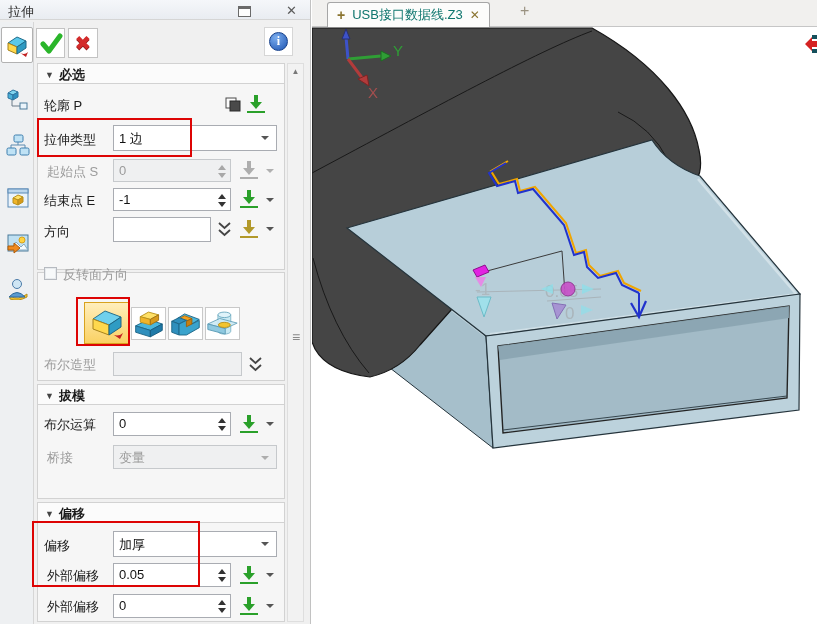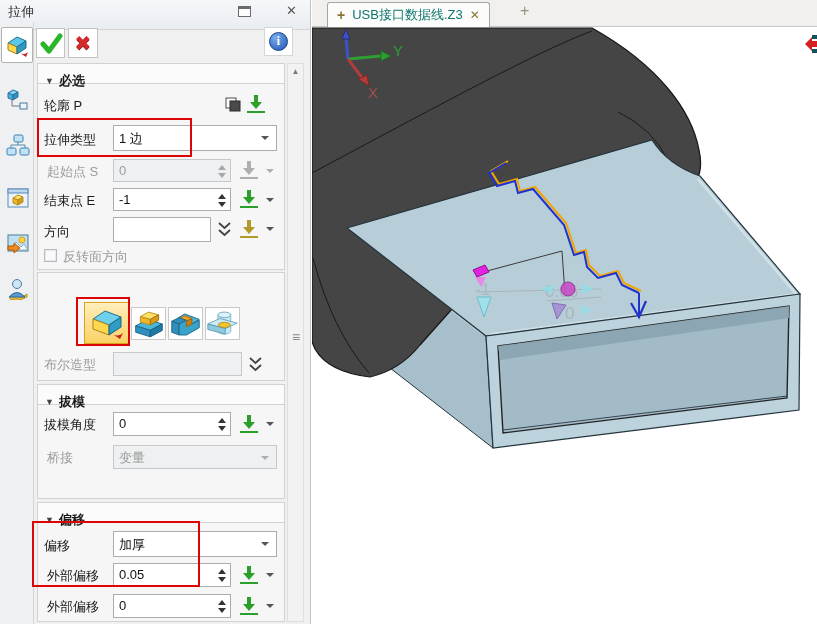--- a/index.html
+++ b/index.html
@@ -2,36 +2,36 @@
 <html><head>
 <meta charset="utf-8">
 <style>
   *{margin:0;padding:0;box-sizing:border-box}
   html,body{width:817px;height:624px;overflow:hidden}
   body{font-family:"Liberation Sans","DejaVu Sans",sans-serif;font-size:13px;color:#222;background:#fff}
   .app{position:relative;width:817px;height:624px;background:#fff;overflow:hidden}
 
   
   .panel{position:absolute;left:0;top:0;width:311px;height:624px;background:#f0f0f0;border-right:1px solid #c2c2c2}
-  .panel-titlebar{position:absolute;left:0;top:0;width:100%;height:30px;background:linear-gradient(#f5f7fa,#e9ecf1);border-bottom:1px solid #d5d5d5}
+  .panel-titlebar{position:absolute;left:0;top:0;width:100%;height:20px;background:linear-gradient(#f5f7fa,#e9ecf1);border-bottom:1px solid #d5d5d5}
   .panel-title{position:absolute;left:8px;top:3px;color:#333}
   .tb-restore{position:absolute;left:238px;top:6px;width:13px;height:11px;border:1px solid #6a6a6a;background:#fdfdfd}
   .tb-restore::before{content:"";display:block;height:2px;background:#6a6a6a}
   .tb-close{position:absolute;left:286px;top:3px;font-size:13px;font-weight:bold;color:#5a5a5a}
 
   .icon-strip{position:absolute;left:0;top:22px;width:34px;height:602px;background:#eef0f2;border-right:1px solid #d6d6d6}
   .tool-btn{position:absolute;left:3px;width:29px;height:28px;display:flex;align-items:center;justify-content:center}
   .tool-btn.active{left:1px;width:32px;height:36px;background:#fff;border:1px solid #b2b2b2;border-radius:2px}
 
   .btn-sq{position:absolute;background:#fff;border:1px solid #c3c3c3;display:flex;align-items:center;justify-content:center}
   .cancel-glyph{font-size:20px;font-weight:bold;color:#d32b2b;text-shadow:0 1px 0 #8a1414}
   .info-circle{width:19px;height:19px;border-radius:50%;background:radial-gradient(circle at 35% 28%,#7badee,#1d54b2);border:1px solid #16418c;color:#fff;font-weight:bold;font-size:12px;font-family:"Liberation Serif",serif;display:flex;align-items:center;justify-content:center}
 
   .section-box{position:absolute;left:37px;width:248px;border:1px solid #d2d2d2;background:#f6f6f6}
-  .section-header{position:absolute;left:37px;width:248px;height:21px;background:#fbfbfb;border:1px solid #d2d2d2;font-weight:bold;color:#1a1a1a;padding:8px 0 0 7px}
+  .section-header{position:absolute;left:37px;width:248px;height:21px;background:#fbfbfb;border:1px solid #d2d2d2;font-weight:bold;color:#1a1a1a;padding:2px 0 0 7px}
   .sec-arrow{font-size:9px;color:#444;margin-right:5px;vertical-align:1px}
 
   .row{position:absolute;left:0;width:311px;height:27px}
   .lbl{position:absolute;top:4px;color:#1c1c1c;white-space:nowrap}
   .lbl.dis{color:#9b9b9b}
   .input{position:absolute;top:0;background:#fff;border:1px solid #a9acb2;padding:3px 0 0 5px;color:#111}
   .input.dis{background:#eff0f1;border-color:#c6c9cc;color:#9b9b9b}
   .spin{position:absolute;right:4px;top:5px;display:flex;flex-direction:column;gap:3px}
   .tri-up{width:0;height:0;border-left:4px solid transparent;border-right:4px solid transparent;border-bottom:5px solid #333}
   .tri-dn{width:0;height:0;border-left:4px solid transparent;border-right:4px solid transparent;border-top:5px solid #333}
@@ -207,21 +207,21 @@
       <span class="lbl" style="left:44px;top:6px">方向</span>
       <div class="input" style="left:113px;width:98px;height:25px"><span></span></div>
       <svg style="position:absolute;left:217px;top:4px" width="15" height="17" viewBox="0 0 15 17">
         <polyline points="2,2 7.5,7 13,2" fill="none" stroke="#444" stroke-width="1.8"></polyline>
         <polyline points="2,9 7.5,14 13,9" fill="none" stroke="#444" stroke-width="1.8"></polyline>
       </svg>
       <span class="dl gold" style="left:240px;top:3px"></span>
       <span class="mini-caret" style="left:266px"></span>
     </div>
 
-    <div class="row" style="top:248px;height:18px">
+    <div class="row" style="top:266px;height:18px">
       <span class="checkbox" style="left:44px;top:1px"></span>
       <span class="lbl dis" style="left:63px;top:0">反转面方向</span>
     </div>
 
     <div class="bool-btn selected" style="left:84px;top:302px;width:45px;height:42px">
       <svg width="36" height="32" viewBox="0 0 36 32">
         <polygon points="4,12 16,4 32,10 20,18" fill="#6fd0ec" stroke="#27708c"></polygon>
         <polygon points="4,12 20,18 20,28 4,22" fill="#ffd84d" stroke="#a8821a"></polygon>
         <polygon points="20,18 32,10 32,20 20,28" fill="#2f9cc4" stroke="#1d6585"></polygon>
         <path d="M22,26 Q28,31 34,26 L31,32 Z" fill="#c32222"></path>
@@ -260,21 +260,21 @@
     <div class="row" style="top:352px">
       <span class="lbl dis" style="left:44px">布尔造型</span>
       <div class="input dis" style="left:113px;width:129px;height:24px"><span></span></div>
       <svg style="position:absolute;left:248px;top:4px" width="15" height="17" viewBox="0 0 15 17">
         <polyline points="2,2 7.5,7 13,2" fill="none" stroke="#444" stroke-width="1.8"></polyline>
         <polyline points="2,9 7.5,14 13,9" fill="none" stroke="#444" stroke-width="1.8"></polyline>
       </svg>
     </div>
 
     <div class="row" style="top:412px">
-      <span class="lbl" style="left:44px">拔模角度</span>
+      <span class="lbl" style="left:44px">布尔运算</span>
       <div class="input" style="left:113px;width:118px;height:24px">
         <span>0</span>
         <span class="spin">
             <span class="tri-up"></span>
             <span class="tri-dn"></span>
           </span>
       </div>
       <span class="dl green" style="left:240px;top:3px"></span>
       <span class="mini-caret" style="left:266px"></span>
     </div>

